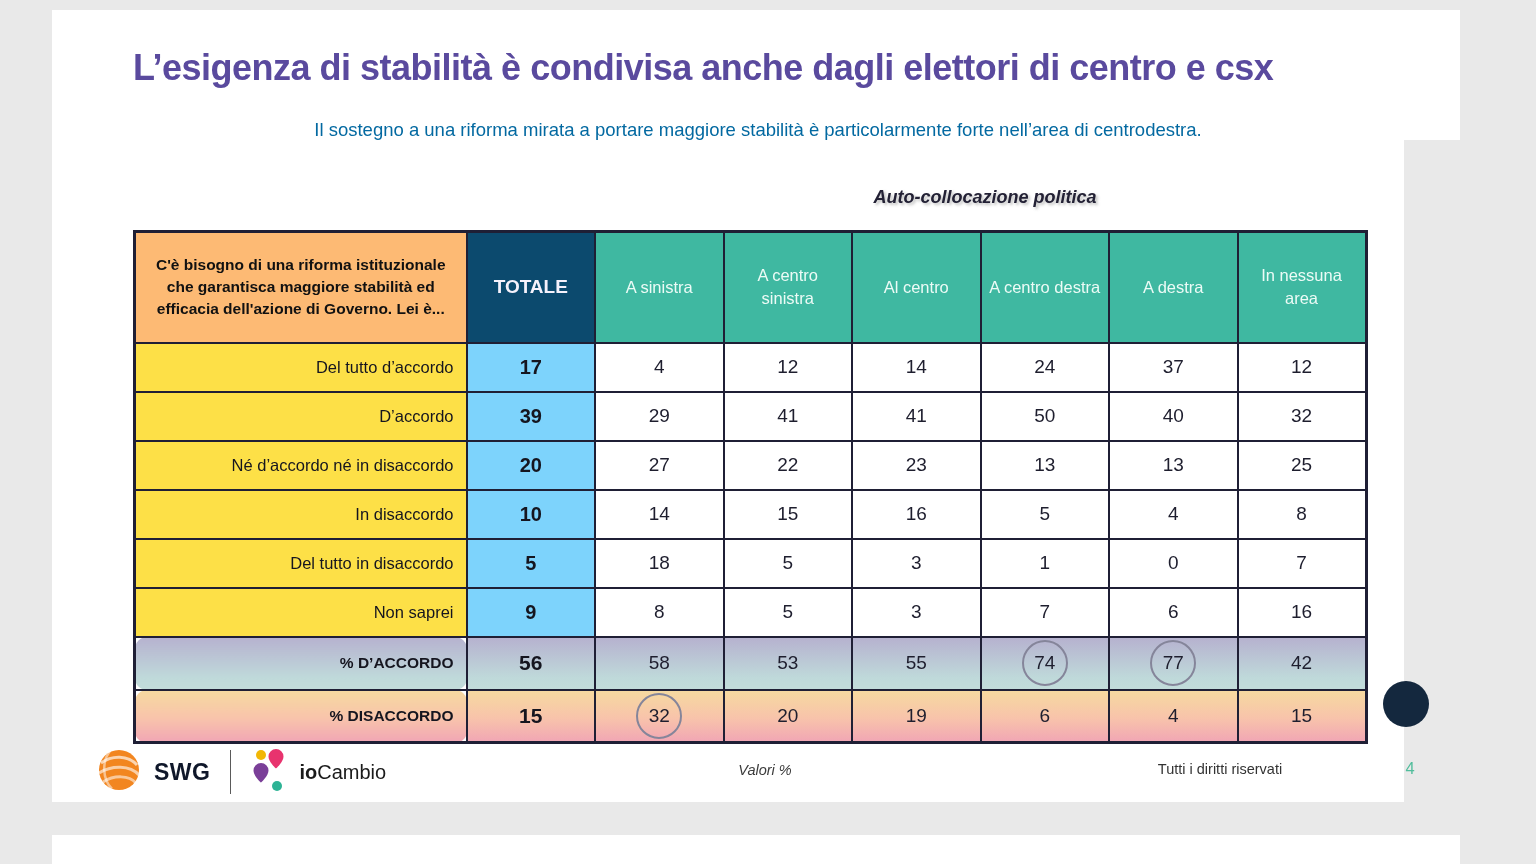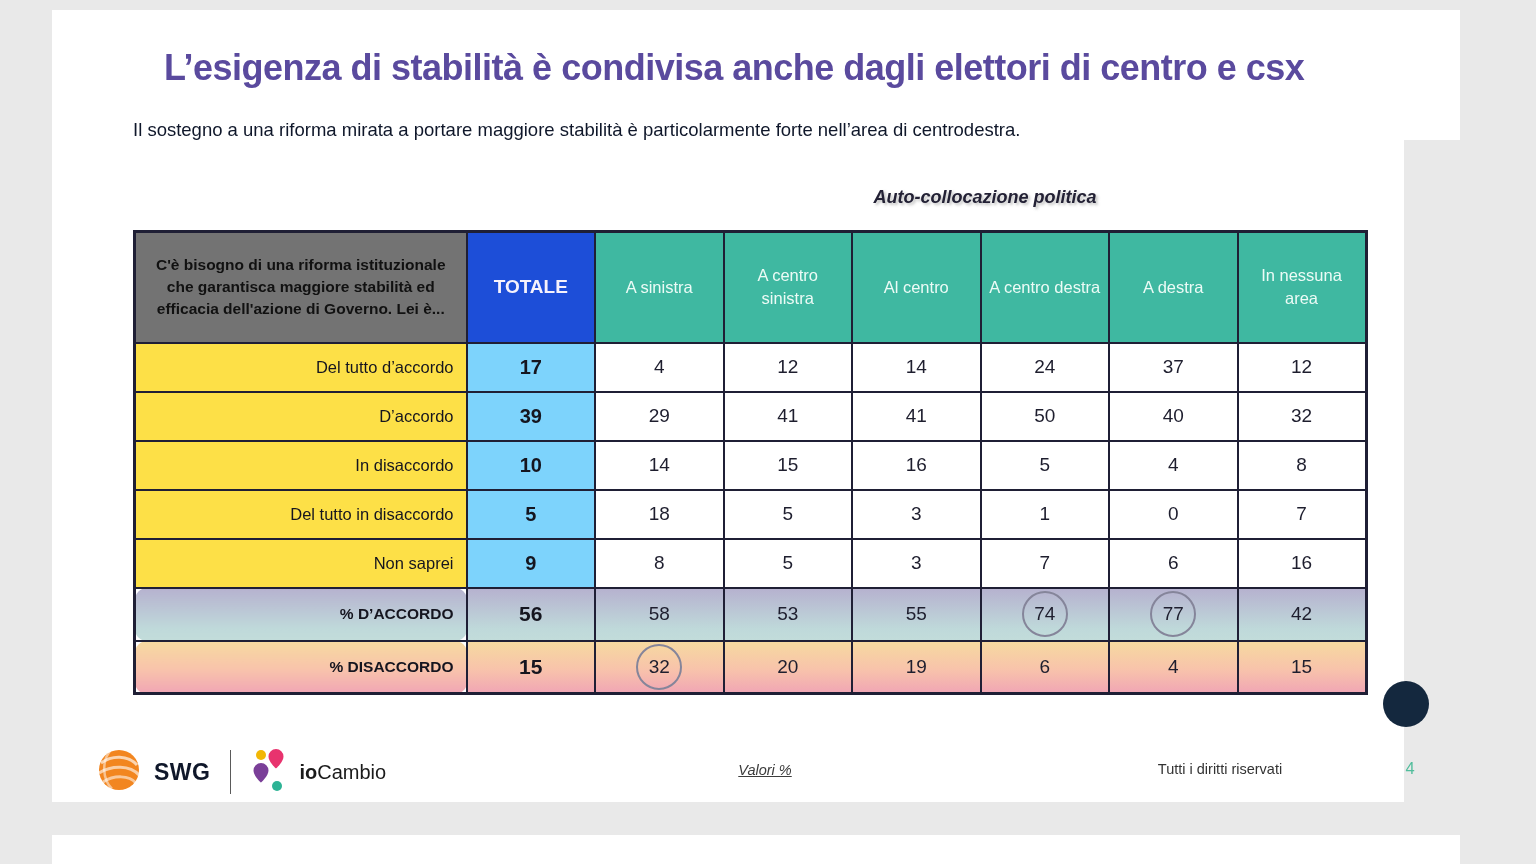--- a/index.html
+++ b/index.html
@@ -4,34 +4,34 @@
 <style>
   * { margin:0; padding:0; box-sizing:border-box; }
   html,body { width:1536px; height:864px; overflow:hidden; }
   body { background:#e9e9e9; font-family:"Liberation Sans", sans-serif; position:relative; }
 
   .slide { position:absolute; left:52px; top:10px; width:1352px; height:792px; background:#ffffff; }
   .tr-white { position:absolute; left:1404px; top:10px; width:56px; height:130px; background:#ffffff; }
   .next-slide-strip { position:absolute; left:52px; top:835px; width:1408px; height:29px; background:#ffffff; }
 
   .title { position:absolute; left:133px; top:47px; width:1300px; font-size:36px; font-weight:bold;
-           letter-spacing:-0.5px; color:#5a4a9e; white-space:nowrap;margin-left:31px; }
-  .subtitle { position:absolute; left:133px; top:119px; width:1250px; font-size:18.5px; color:#0f172a; }
+           letter-spacing:-0.5px; color:#5a4a9e; white-space:nowrap; }
+  .subtitle { position:absolute; left:133px; top:119px; width:1250px; font-size:18.5px; color:#0369a1;text-align:center; }
 
   .group-label { position:absolute; left:830px; top:187px; width:310px; text-align:center;
                  font-size:18px; font-weight:bold; font-style:italic; color:#232135;
                  text-shadow:2px 2px 3px rgba(110,110,110,0.45); }
 
   table.survey { position:absolute; left:133px; top:230px; width:1232px;
                  border-collapse:collapse; table-layout:fixed; border:3px solid #1f1f35; }
   table.survey td, table.survey th { border:2px solid #1f1f35; vertical-align:middle; overflow:hidden; }
 
   tr.hdr { height:111px; }
-  th.h-q { background:#737373; font-size:15.5px; font-weight:bold; color:#111; line-height:1.45; padding:0 10px; text-align:center; }
-  th.h-tot { background:#1d4ed8; color:#f6f2fc; font-size:19px; font-weight:bold; }
+  th.h-q { background:#fdba74; font-size:15.5px; font-weight:bold; color:#111; line-height:1.45; padding:0 10px; text-align:center; }
+  th.h-tot { background:#0c4a6e; color:#f6f2fc; font-size:19px; font-weight:bold; }
   th.h-teal { background:#3fb8a1; color:#ecfbf6; font-size:16.5px; font-weight:normal; line-height:1.4; padding:0 6px; }
 
   tr.data { height:49px; }
   td.rlabel { text-align:right; padding-right:12px; font-size:16.5px; color:#15151f; background:#fde047; }
   td.tot { text-align:center; font-size:20px; font-weight:bold; color:#15151f; background:#7dd3fc; }
   td.val { text-align:center; font-size:19px; color:#1e1e2e; background:#fff; }
 
   tr.sum { height:53px; }
   tr.sum-agree td { background:linear-gradient(180deg,#b6b2cf 0%,#bfd9da 78%,#c2dcda 100%); }
   tr.sum-disagree td { background:linear-gradient(180deg,#f6d9a0 0%,#f8c3ab 55%,#f1a7b4 100%); }
@@ -44,21 +44,21 @@
   .annot-dot { position:absolute; left:1383px; top:681px; width:46px; height:46px;
                border-radius:50%; background:#14283e; border:none; cursor:pointer; }
 
   .footer-left { position:absolute; left:96px; top:745px; height:54px; display:flex; align-items:center; gap:12px; }
   .swg-text { font-size:23px; font-weight:bold; color:#0f172a; letter-spacing:0.5px; }
   .logo-divider { width:1px; height:44px; background:#5a5a5a; margin:0 8px; }
   .iocambio-text { font-size:20px; color:#1b1b1b; }
   .iocambio-text b { font-weight:bold; }
 
   .valori { position:absolute; left:700px; top:762px; width:130px; text-align:center;
-            font-size:14.5px; font-style:italic; color:#3c3c3c;text-decoration:underline; }
+            font-size:14.5px; font-style:italic; color:#3c3c3c; }
   .rights { position:absolute; left:1115px; top:761px; width:210px; text-align:center;
             font-size:14.5px; color:#333333; }
   .pagenum { position:absolute; left:1396px; top:759px; width:28px; text-align:center;
              font-size:16.5px; color:#52bd9c; }
 </style>
 </head>
 <body>
 
 <div class="slide"></div>
 <div class="tr-white"></div>
@@ -103,20 +103,30 @@
   </tr>
   <tr class="data">
     <td class="rlabel">D’accordo</td>
     <td class="tot">39</td>
     <td class="val">29</td>
     <td class="val">41</td>
     <td class="val">41</td>
     <td class="val">50</td>
     <td class="val">40</td>
     <td class="val">32</td>
+  </tr>
+  <tr class="data">
+    <td class="rlabel">Né d’accordo né in disaccordo</td>
+    <td class="tot">20</td>
+    <td class="val">27</td>
+    <td class="val">22</td>
+    <td class="val">23</td>
+    <td class="val">13</td>
+    <td class="val">13</td>
+    <td class="val">25</td>
   </tr>
   <tr class="data">
     <td class="rlabel">In disaccordo</td>
     <td class="tot">10</td>
     <td class="val">14</td>
     <td class="val">15</td>
     <td class="val">16</td>
     <td class="val">5</td>
     <td class="val">4</td>
     <td class="val">8</td>

